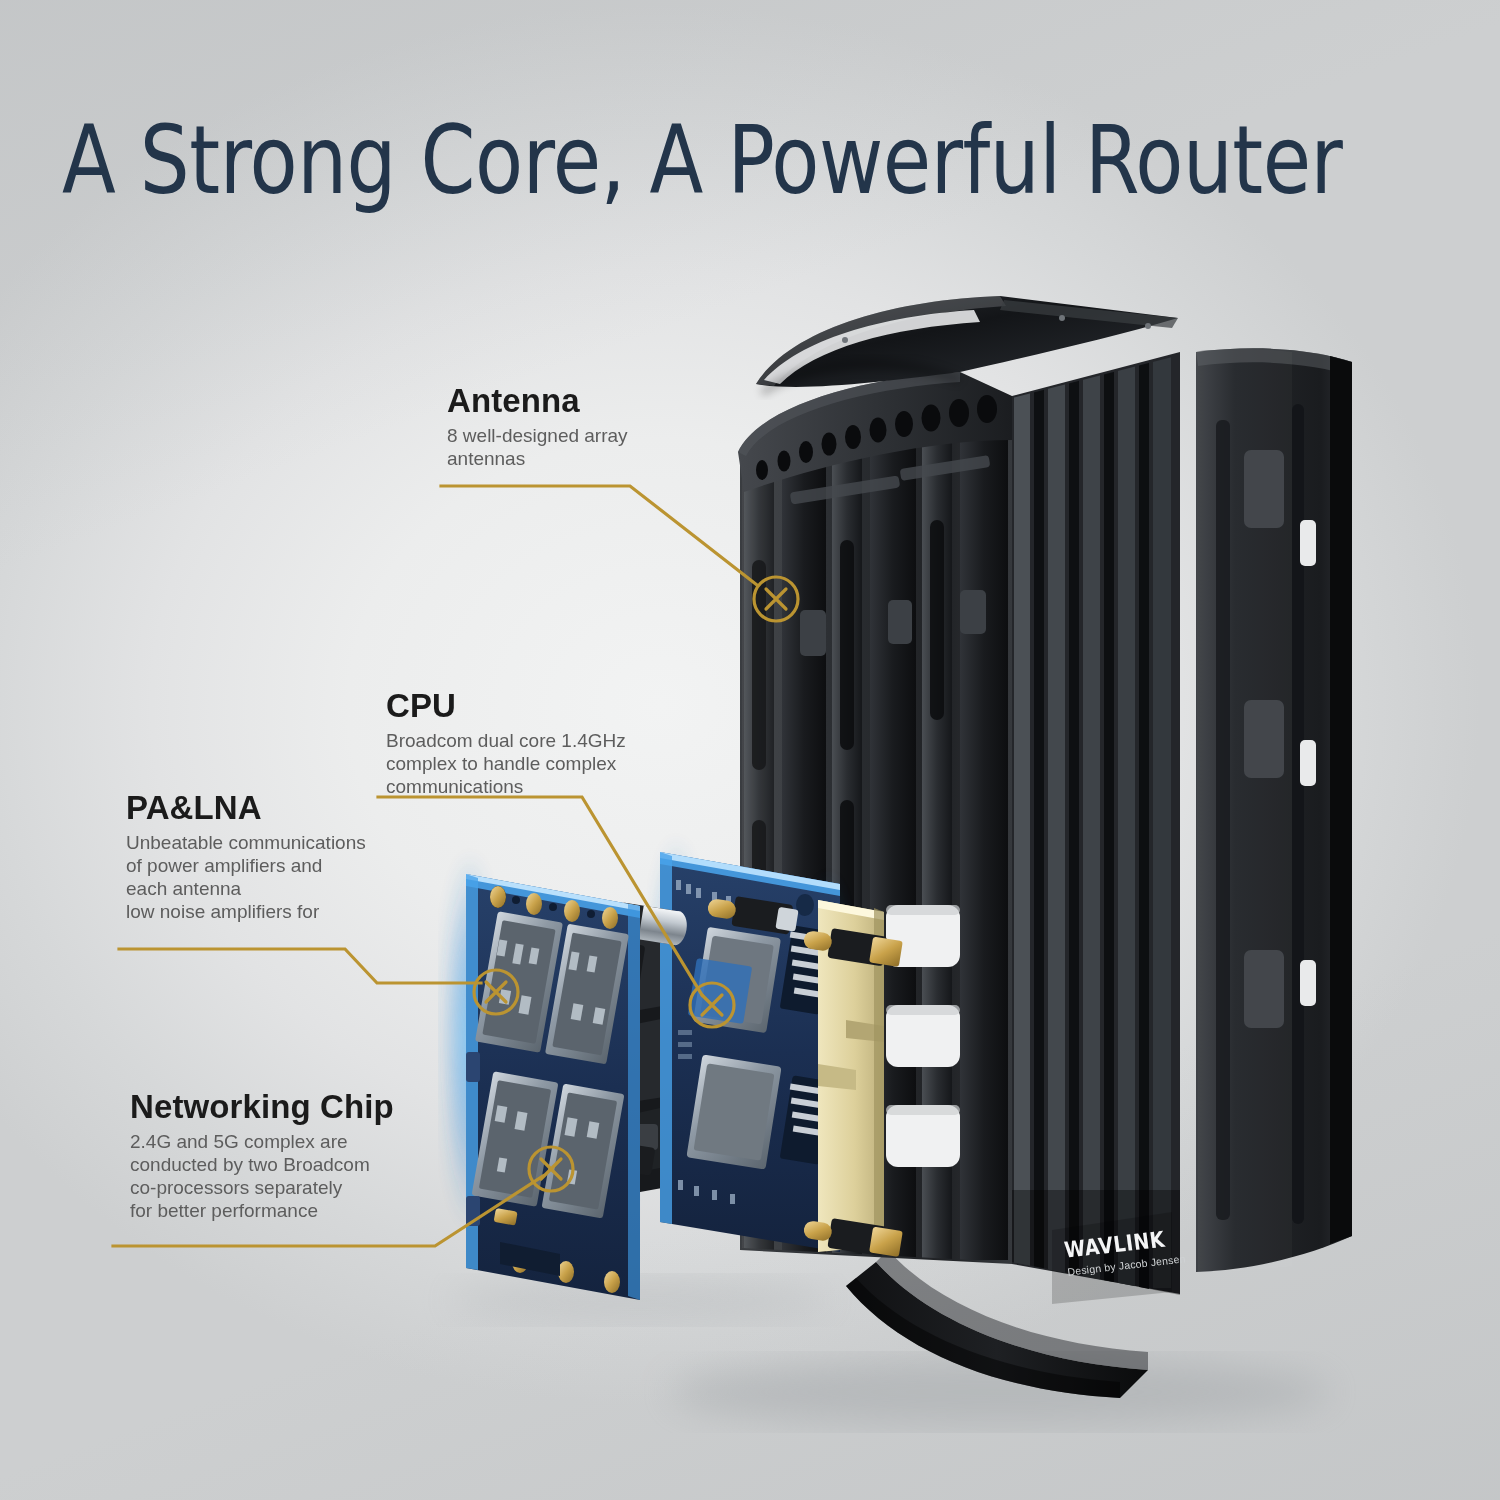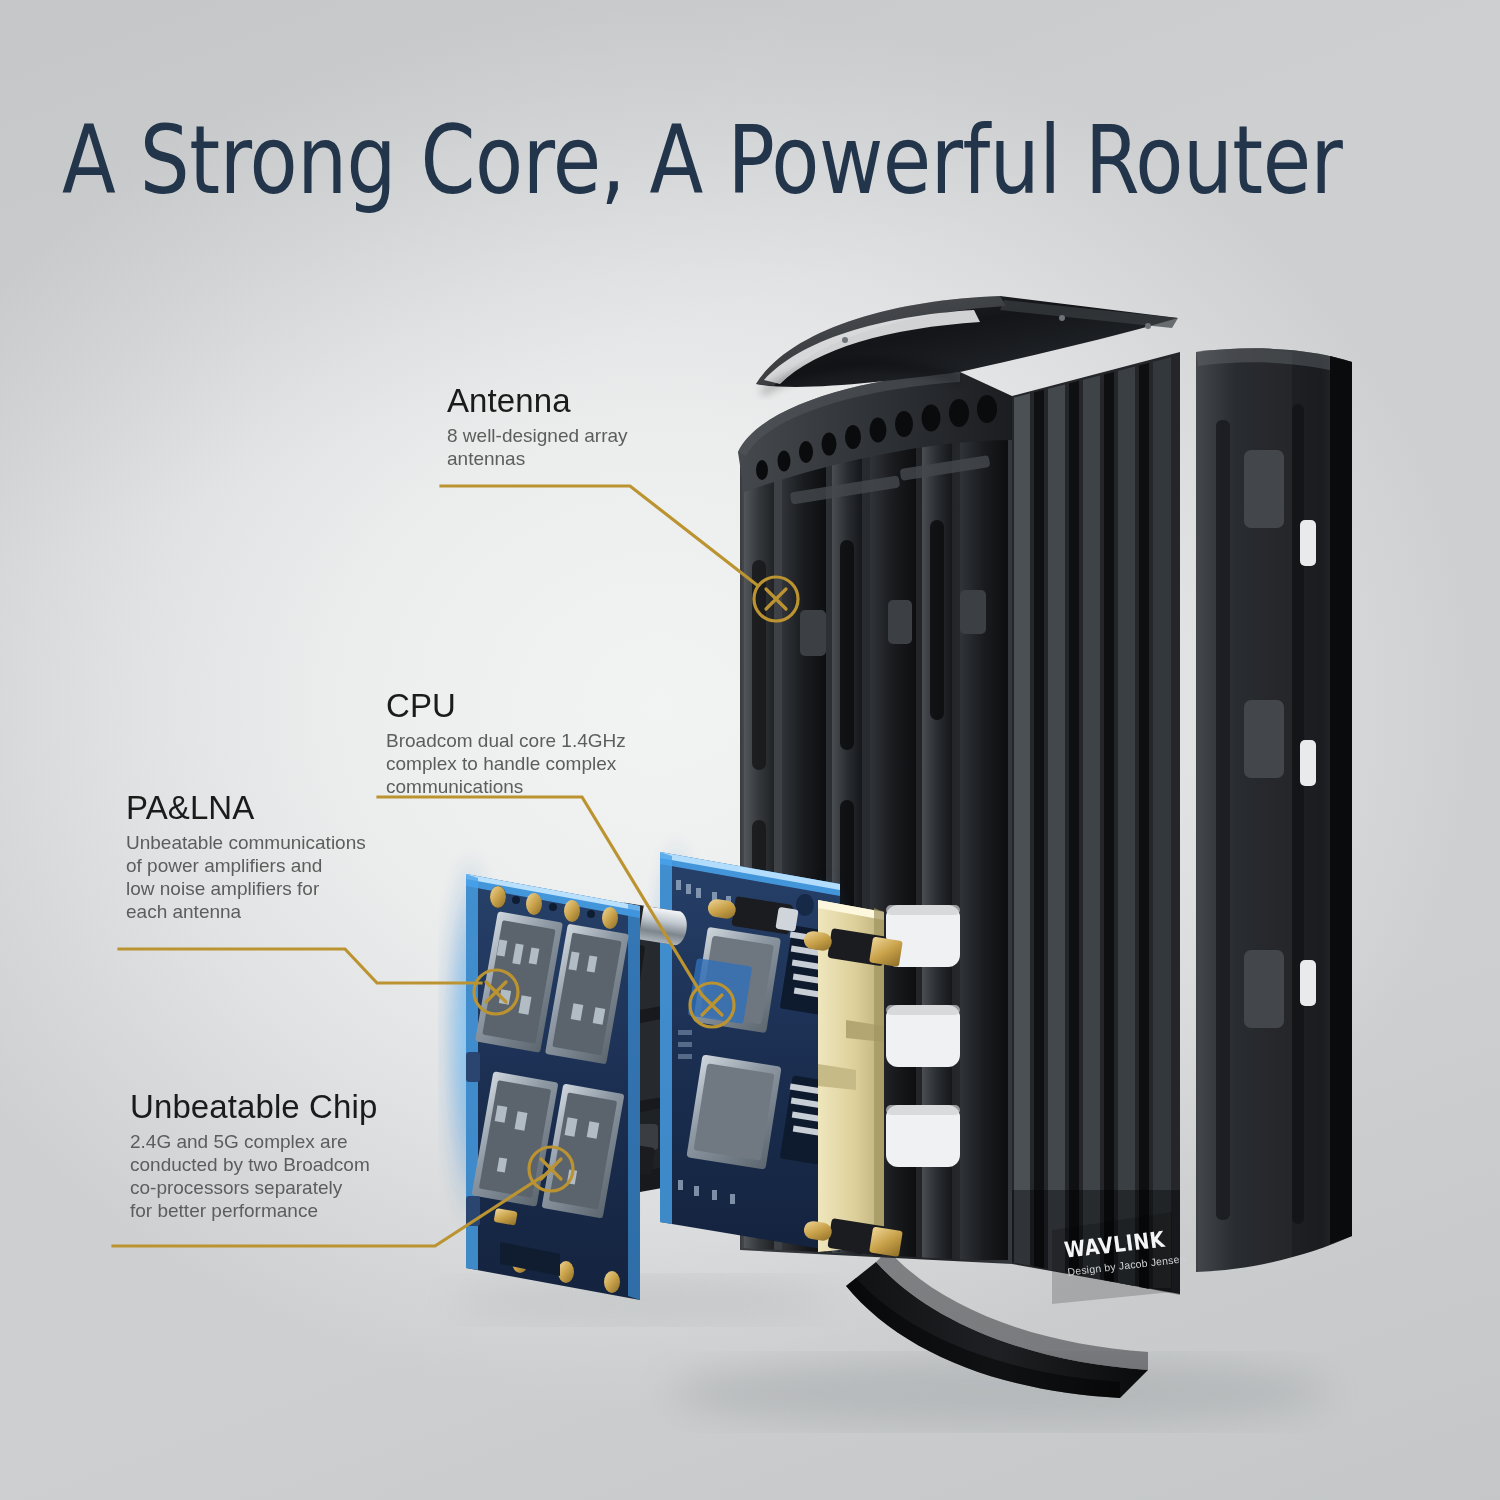--- a/index.html
+++ b/index.html
@@ -28,21 +28,21 @@
     letter-spacing:-.5px;
     color:#23354a;
     font-family:"DejaVu Sans Condensed","Liberation Sans", sans-serif;
     transform:scaleX(.93); transform-origin:left top;
     white-space:nowrap;
   }
 
   
   .callout { position:absolute; }
   .c-head {
-    font-size:33px; color:#1b1b1b; font-weight:400;
+    font-size:33px; color:#1b1b1b; font-weight:700;
     letter-spacing:.1px; margin-bottom:5px; white-space:nowrap;
   }
   .c-body {
     font-size:19px; color:#5d5d5d; line-height:1.21; font-weight:400;
   }
   .c-body div { white-space:nowrap; }
 
   #co-antenna { left:447px; top:382px; }
   #co-cpu     { left:386px; top:687px; }
   #co-palna   { left:126px; top:789px; }
@@ -534,27 +534,27 @@
       <div>complex to handle complex</div>
       <div>communications</div>
     </div>
   </div>
 
   <div class="callout" id="co-palna">
     <div class="c-head">PA&amp;LNA</div>
     <div class="c-body">
       <div>Unbeatable communications</div>
       <div>of power amplifiers and</div>
+      <div>each antenna</div>
       <div>low noise amplifiers for</div>
-      <div>each antenna</div>
     </div>
   </div>
 
   <div class="callout" id="co-net">
-    <div class="c-head">Unbeatable Chip</div>
+    <div class="c-head">Networking Chip</div>
     <div class="c-body">
       <div>2.4G and 5G complex are</div>
       <div>conducted by two Broadcom</div>
       <div>co-processors separately</div>
       <div>for better performance</div>
     </div>
   </div>
 
 </div>
 

